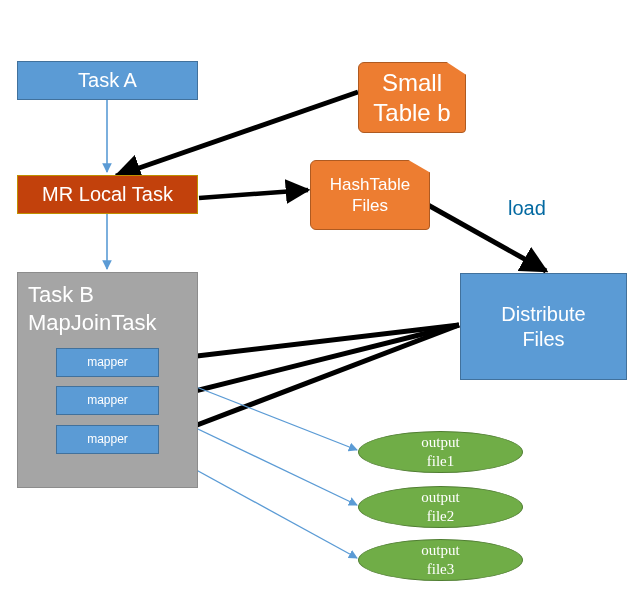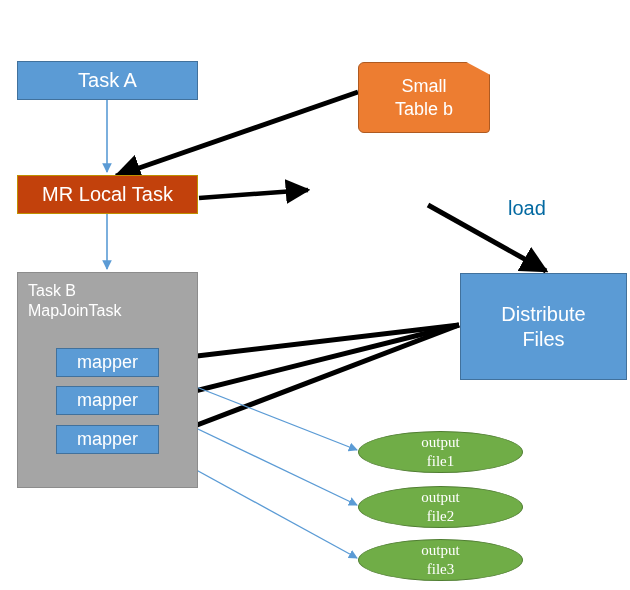--- a/index.html
+++ b/index.html
@@ -56,42 +56,42 @@
   .ellipse-green {
     background: #70AD47;
     border: 1px solid #507E32;
     border-radius: 50%;
   }
   #task-a-node  { left: 17px;  top: 61px;  width: 181px; height: 39px; font-size: 20px; }
   #mr-local-node{ left: 17px;  top: 175px; width: 181px; height: 39px; font-size: 20px; }
   #taskb-group  { left: 17px;  top: 272px; width: 181px; height: 216px; }
   #taskb-label  {
     position: absolute; left: 10px; top: 8px; width: 165px;
-    color: #ffffff; font-size: 16px; line-height: 1.26;
+    color: #ffffff; font-size: 22px; line-height: 1.26;
     text-align: left; white-space: pre-line;
   }
   .mapper-node {
     position: absolute; left: 38px; width: 103px; height: 29px;
-    font-size: 18px; box-sizing: border-box;
+    font-size: 12px; box-sizing: border-box;
     display: flex; align-items: center; justify-content: center;
     color: #ffffff; background: #5B9BD5; border: 1px solid #41719C;
   }
   #mapper-0 { top: 75px; }
   #mapper-1 { top: 113px; }
   #mapper-2 { top: 152px; }
 
   #dist-cache-node { left: 460px; top: 273px; width: 167px; height: 107px; font-size: 20px; }
 
   .doc-node {
     position: absolute; box-sizing: border-box;
     display: flex; align-items: center; justify-content: center;
     text-align: center; color: #ffffff; white-space: pre-line;
     line-height: 1.25;
   }
-  #small-table-node { left: 358px; top: 62px;  width: 132px; height: 71px; font-size: 18px; }
+  #small-table-node { left: 358px; top: 62px;  width: 108px; height: 71px; font-size: 24px; }
   #hashtable-node   { left: 310px; top: 160px; width: 120px; height: 70px; font-size: 17px; }
 
   .ellipse-node {
     position: absolute; box-sizing: border-box;
     display: flex; align-items: center; justify-content: center;
     text-align: center; color: #ffffff; white-space: pre-line;
     font-size: 15px; line-height: 1.3;
     width: 165px; height: 42px; font-family: Liberation Serif, serif;
   }
   #out-0 { left: 358px; top: 431px; }
@@ -148,20 +148,22 @@
     <div id="taskb-label">Task B
 MapJoinTask</div>
     <div class="mapper-node" id="mapper-0">mapper</div>
     <div class="mapper-node" id="mapper-1">mapper</div>
     <div class="mapper-node" id="mapper-2">mapper</div>
   </div>
 
   <div class="doc-node doc-orange" id="small-table-node" style="border-radius:6px 0 4px 6px; clip-path: polygon(0% 0%, 82% 0%, 100% 18%, 100% 100%, 0% 100%);">Small
 Table b</div>
 
+  <div class="doc-node doc-orange" id="hashtable-node" style="border-radius:6px 0 4px 6px; clip-path: polygon(0% 0%, 82% 0%, 100% 18%, 100% 100%, 0% 100%);">HashTable
+Files</div>
 
   <div class="node box-blue" id="dist-cache-node">Distribute
 Files</div>
 
   <div id="load-label">load</div>
 
   <div class="ellipse-node ellipse-green" id="out-0">output
 file1</div>
   <div class="ellipse-node ellipse-green" id="out-1">output
 file2</div>

